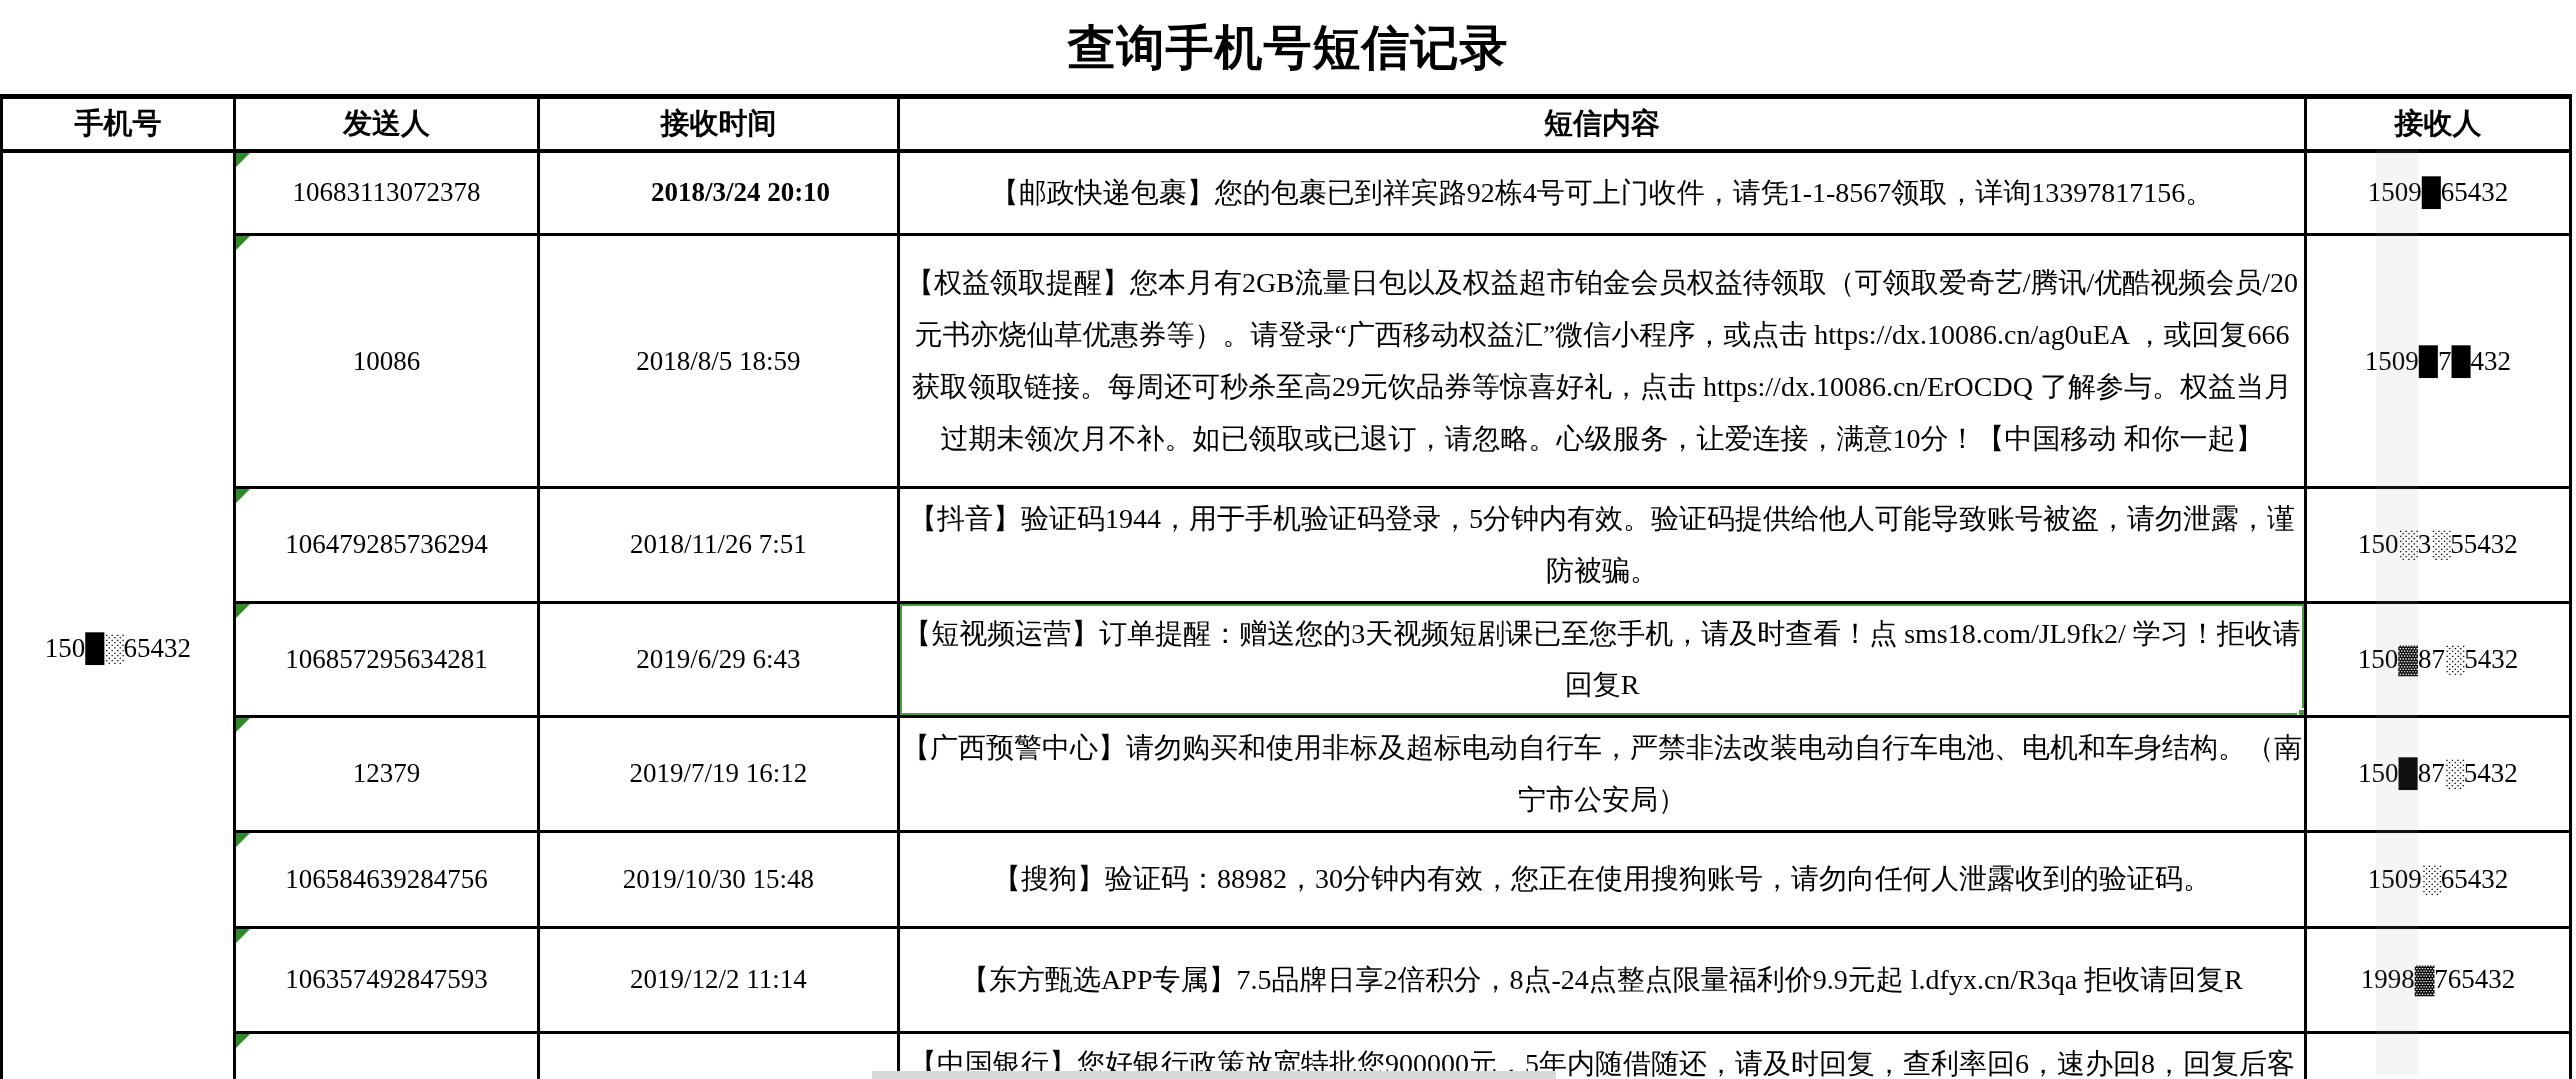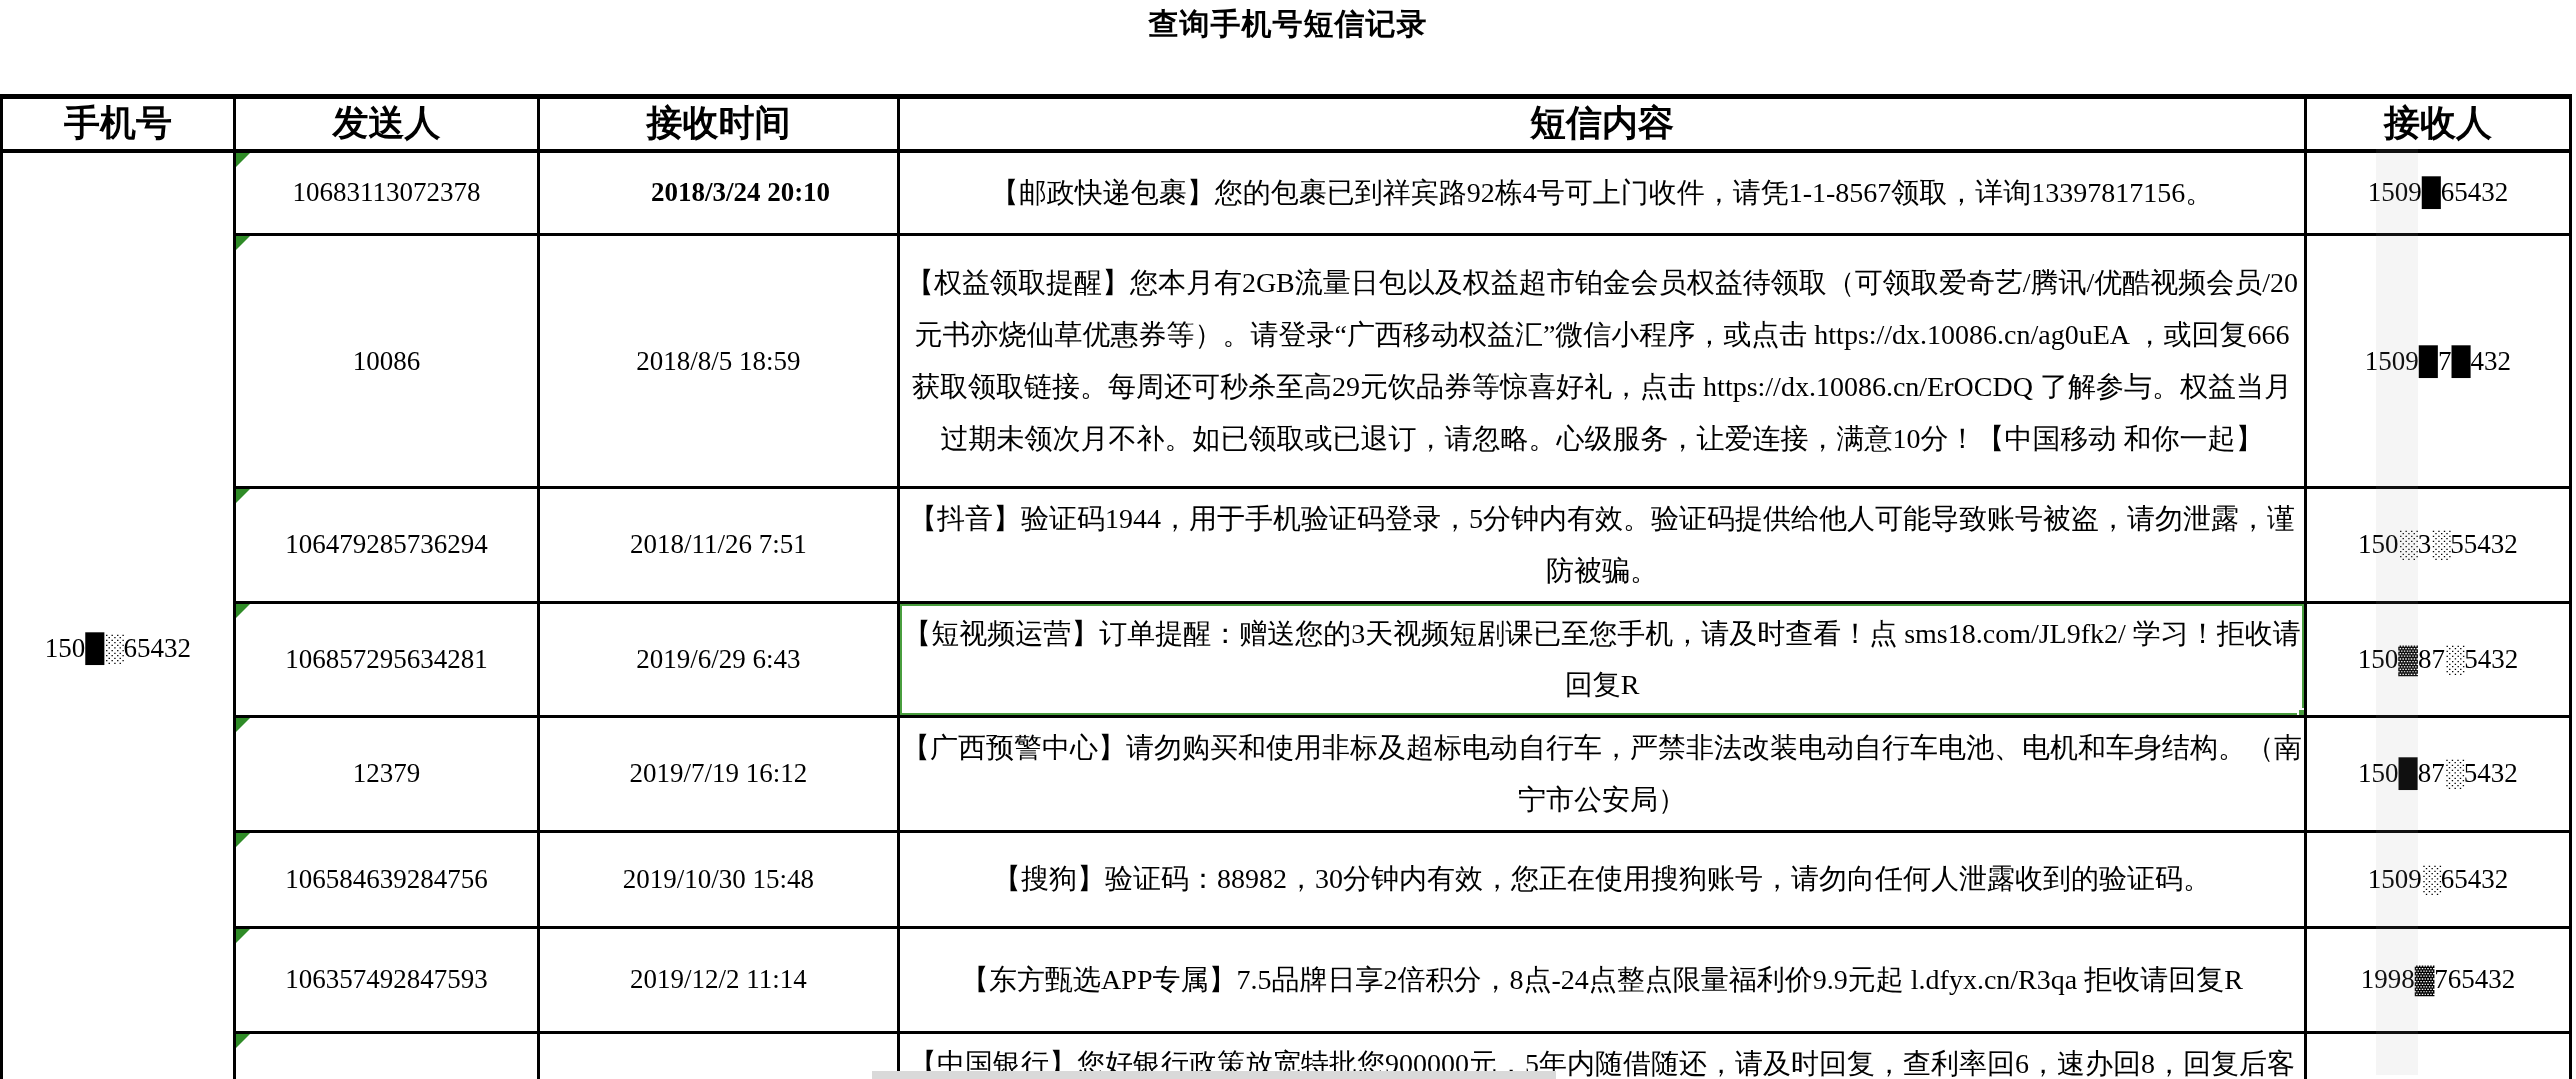--- a/index.html
+++ b/index.html
@@ -8,44 +8,44 @@
     position:relative;
     width:2576px; height:1080px;
     overflow:hidden;
     background:#ffffff;
     font-family:"Liberation Serif","DejaVu Serif",serif;
     color:#000;
   }
   .title {
     width:2576px;
     text-align:center;
-    font-size:30px;
+    font-size:48px;
     font-weight:bold;
-    padding-top:4px;
+    padding-top:16px;
     height:94px;
     letter-spacing:1px;
   }
   table.sms {
     position:absolute; left:0; top:94px;
     width:2568px;
     table-layout:fixed;
     border-collapse:collapse;
   }
   table.sms, table.sms td, table.sms th {
     border:3px solid #000;
   }
   table.sms { border-top:5px solid #000; }
   table.sms tr.head th { border-bottom:4px solid #000; }
   th, td {
     text-align:center;
     vertical-align:middle;
     font-size:27px;
     overflow:hidden;
   }
-  tr.head th { height:54px; font-size:36px; font-weight:bold;font-family:Liberation Serif, serif; }
+  tr.head th { height:54px; font-size:29px; font-weight:bold;font-family:Liberation Serif, serif; }
   td.content { padding:4px 2px; line-height:1.85; font-size:28px; }
   td.num { font-size:27px; }
   .bold-time { font-weight:bold;padding-left:44px; }
   
   tr.r1 td { height:84px; }
   tr.r2 td { height:253px; }
   tr.r3 td { height:104px; }
   tr.r4 td { height:104px; }
   tr.r5 td { height:106px; }
   tr.r6 td { height:96px; }

